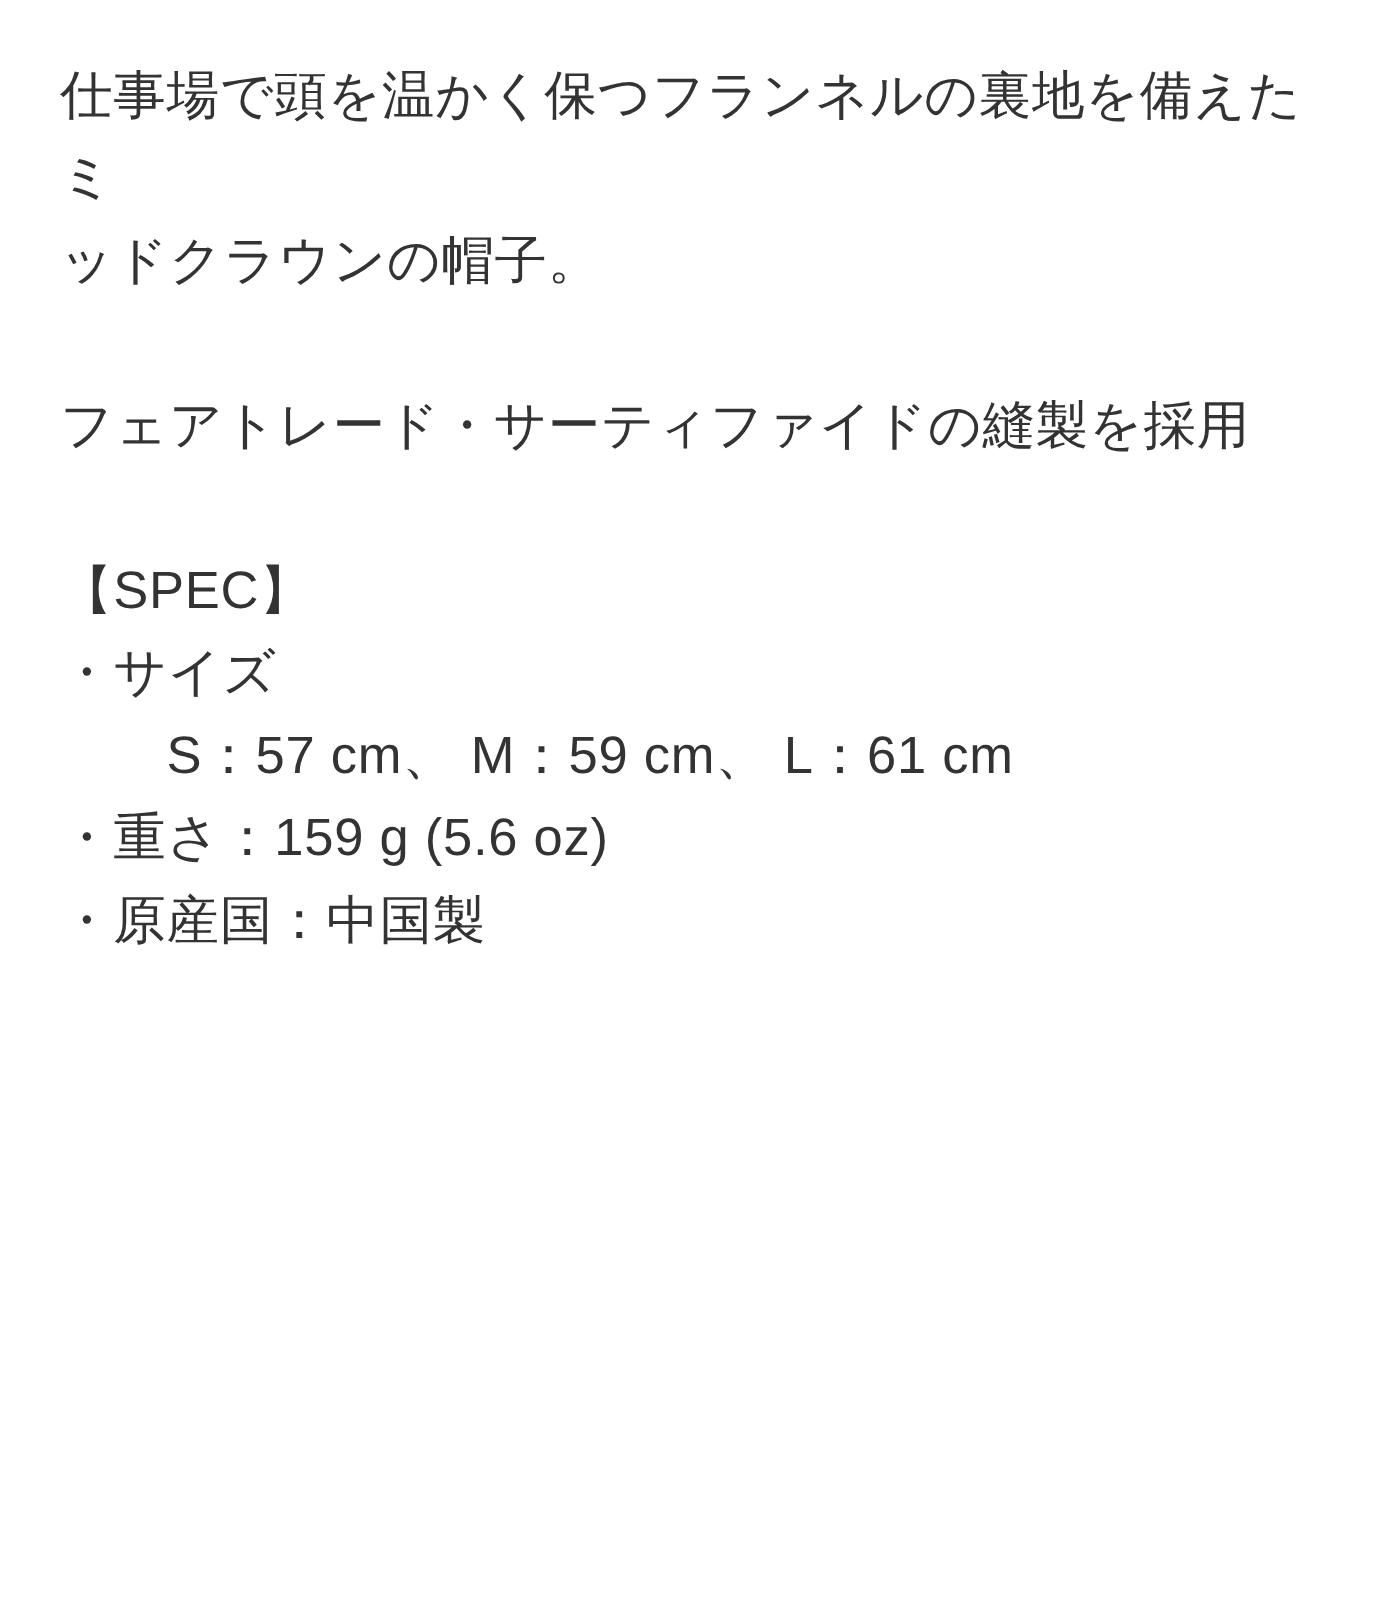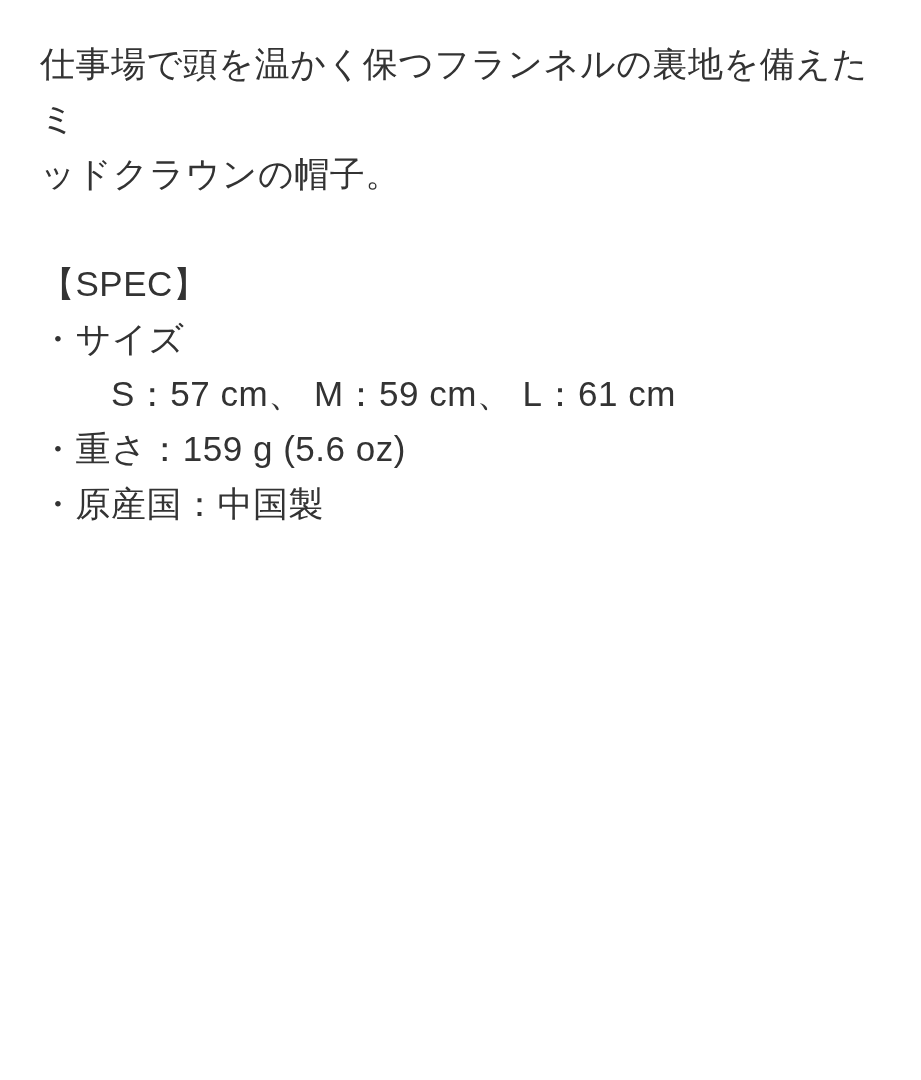--- a/index.html
+++ b/index.html
@@ -31,20 +31,21 @@
   }
 </style>
 </head>
 <body>
 
 <div class="screen">
 
   <div class="description">
     <p>仕事場で頭を温かく保つフランネルの裏地を備えたミ
 ッドクラウンの帽子。</p>
+    <p>フェアトレード・サーティファイドの縫製を採用</p>
     <p>【SPEC】
 ・サイズ
 　　S：57 cm、 M：59 cm、 L：61 cm
 ・重さ：159 g (5.6 oz)
 ・原産国：中国製</p>
   </div>
 
 </div>
 
 </body></html>

